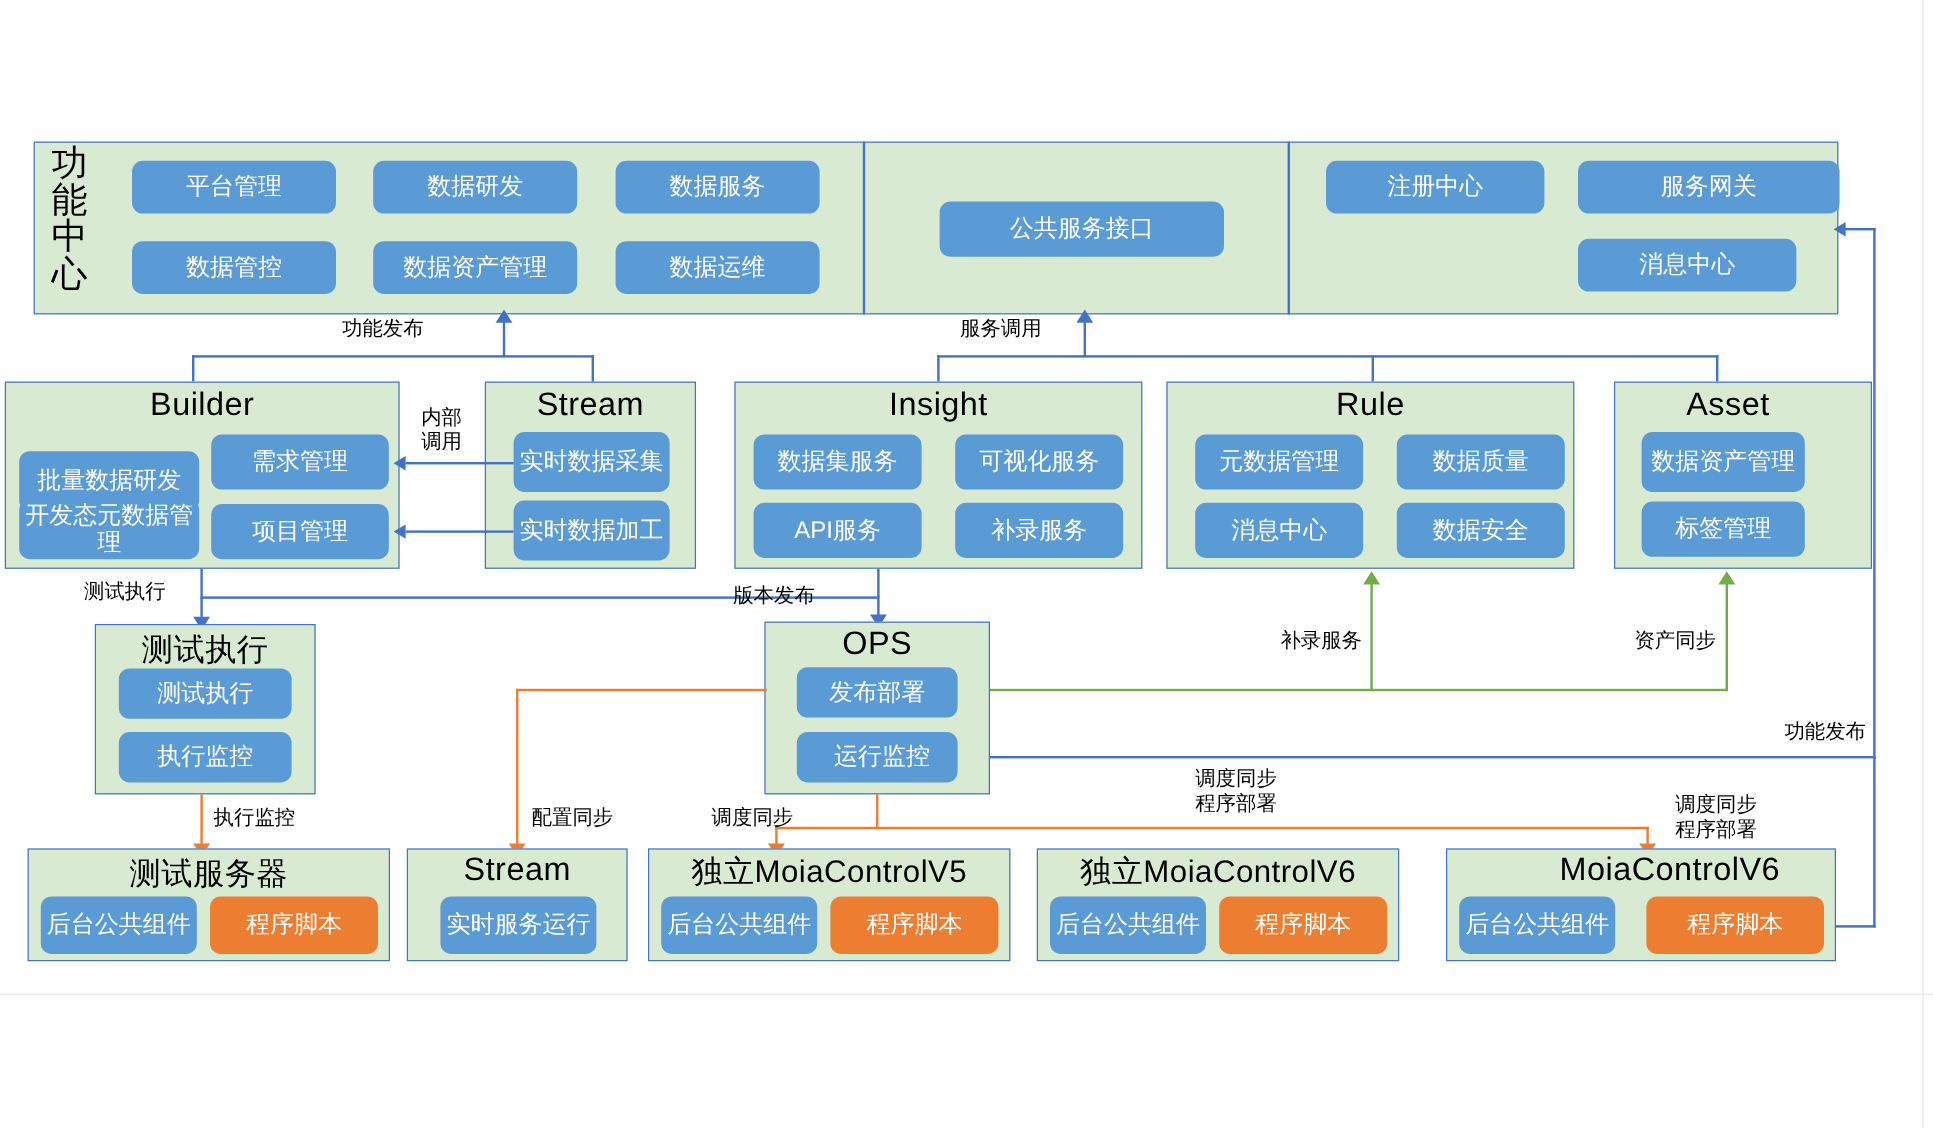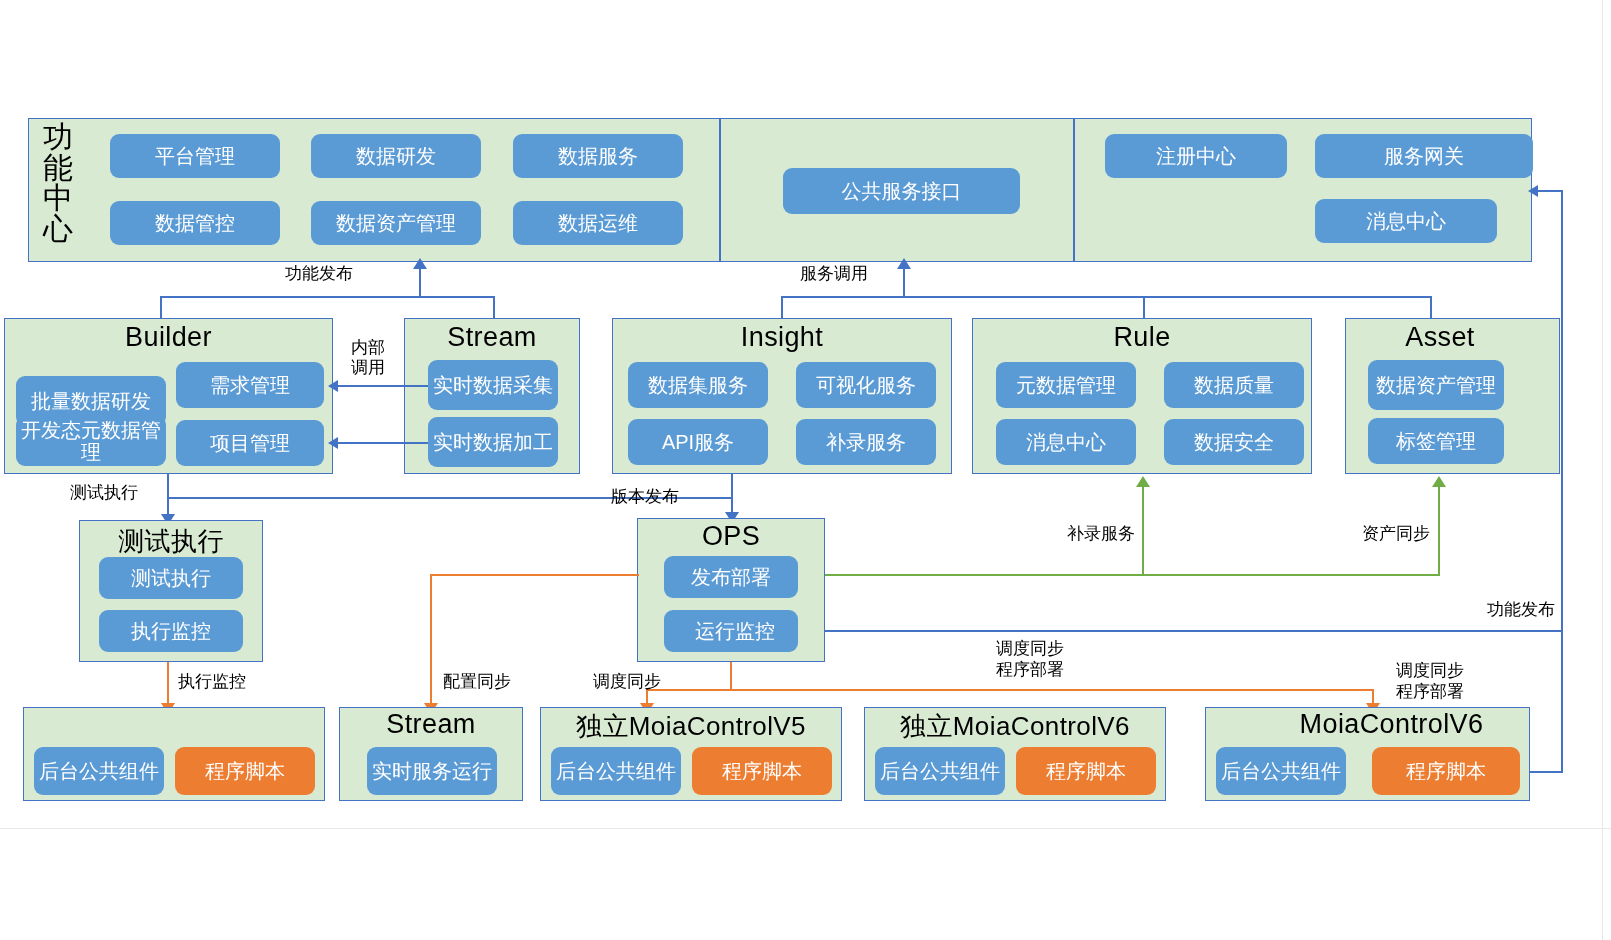--- a/index.html
+++ b/index.html
@@ -185,20 +185,21 @@
     <div>调度同步</div>
     <div>程序部署</div>
   </div>
 
   <div class="elbl c" style="left:1360px;top:660px;width:140px;line-height:1.25;">
     <div>调度同步</div>
     <div>程序部署</div>
   </div>
 
   <div class="grp" style="left:23px;top:707px;width:302px;height:94px;"></div>
+  <div class="mtitle cjk" style="left:23px;top:711px;width:302px;">测试服务器</div>
   <div class="pill" style="left:34px;top:747px;width:130px;height:48px;">后台公共组件</div>
   <div class="pill orange" style="left:175px;top:747px;width:140px;height:48px;">程序脚本</div>
 
   <div class="grp" style="left:339px;top:707px;width:184px;height:94px;"></div>
   <div class="mtitle" style="left:339px;top:709px;width:184px;">Stream</div>
   <div class="pill" style="left:367px;top:747px;width:130px;height:48px;">实时服务运行</div>
 
   <div class="grp" style="left:540px;top:707px;width:302px;height:94px;"></div>
   <div class="mtitle cjk" style="left:540px;top:709px;width:302px;text-align:center;">独立MoiaControlV5</div>
   <div class="pill" style="left:551px;top:747px;width:130px;height:48px;">后台公共组件</div>

